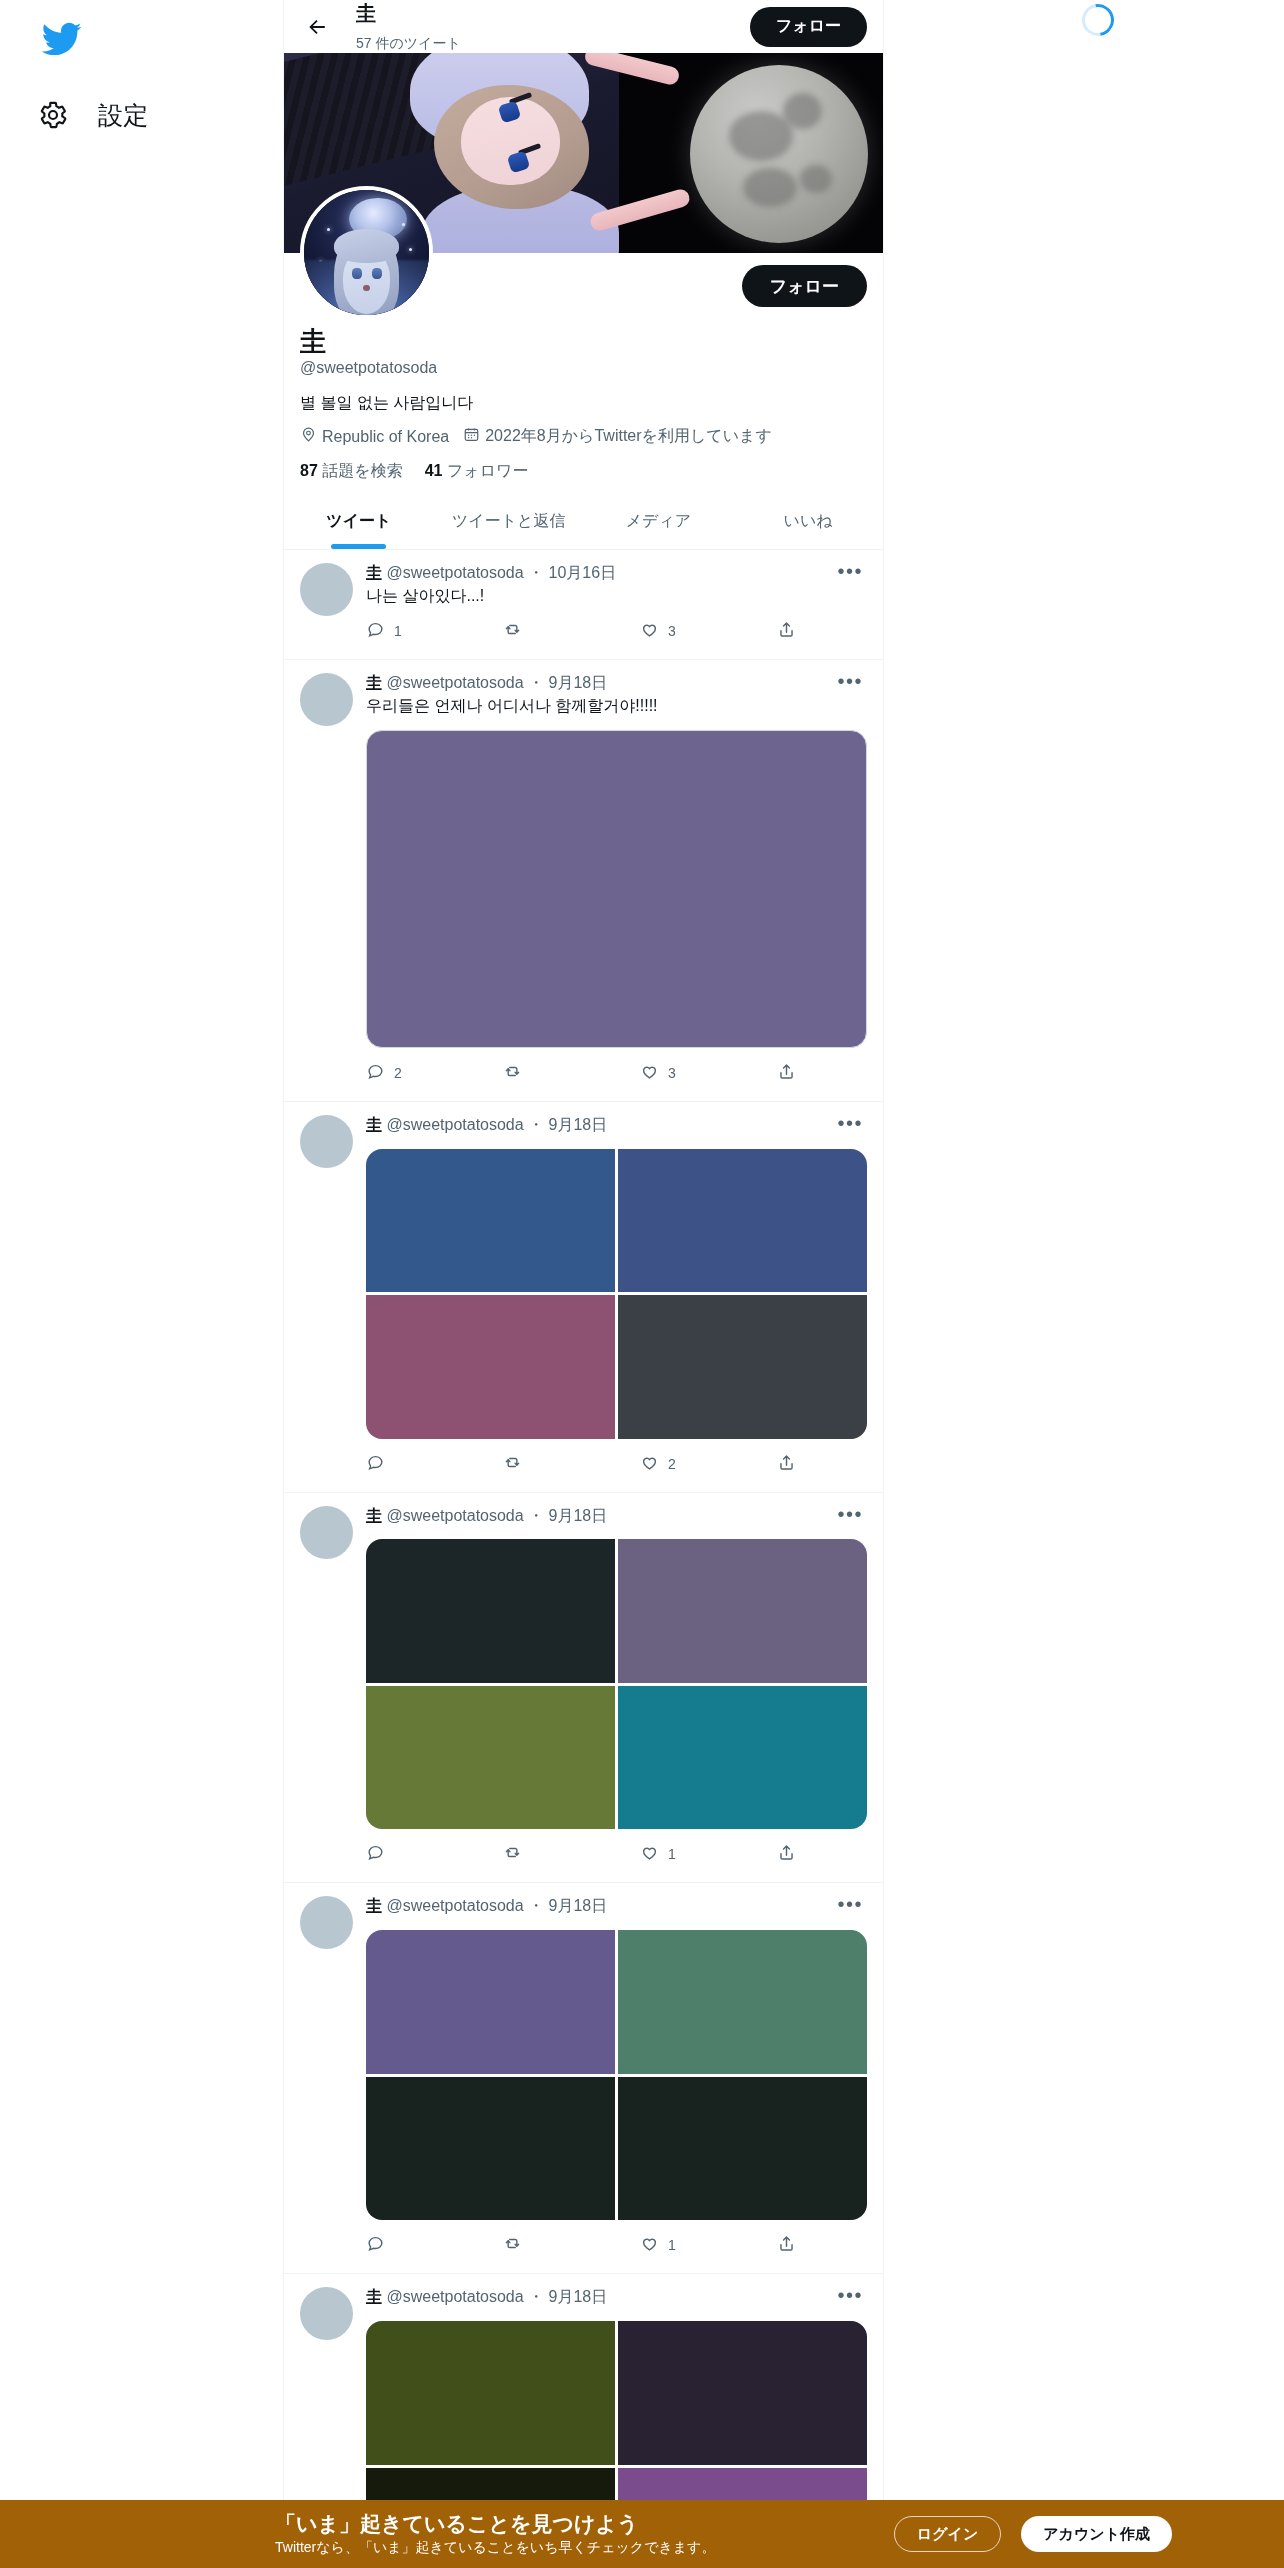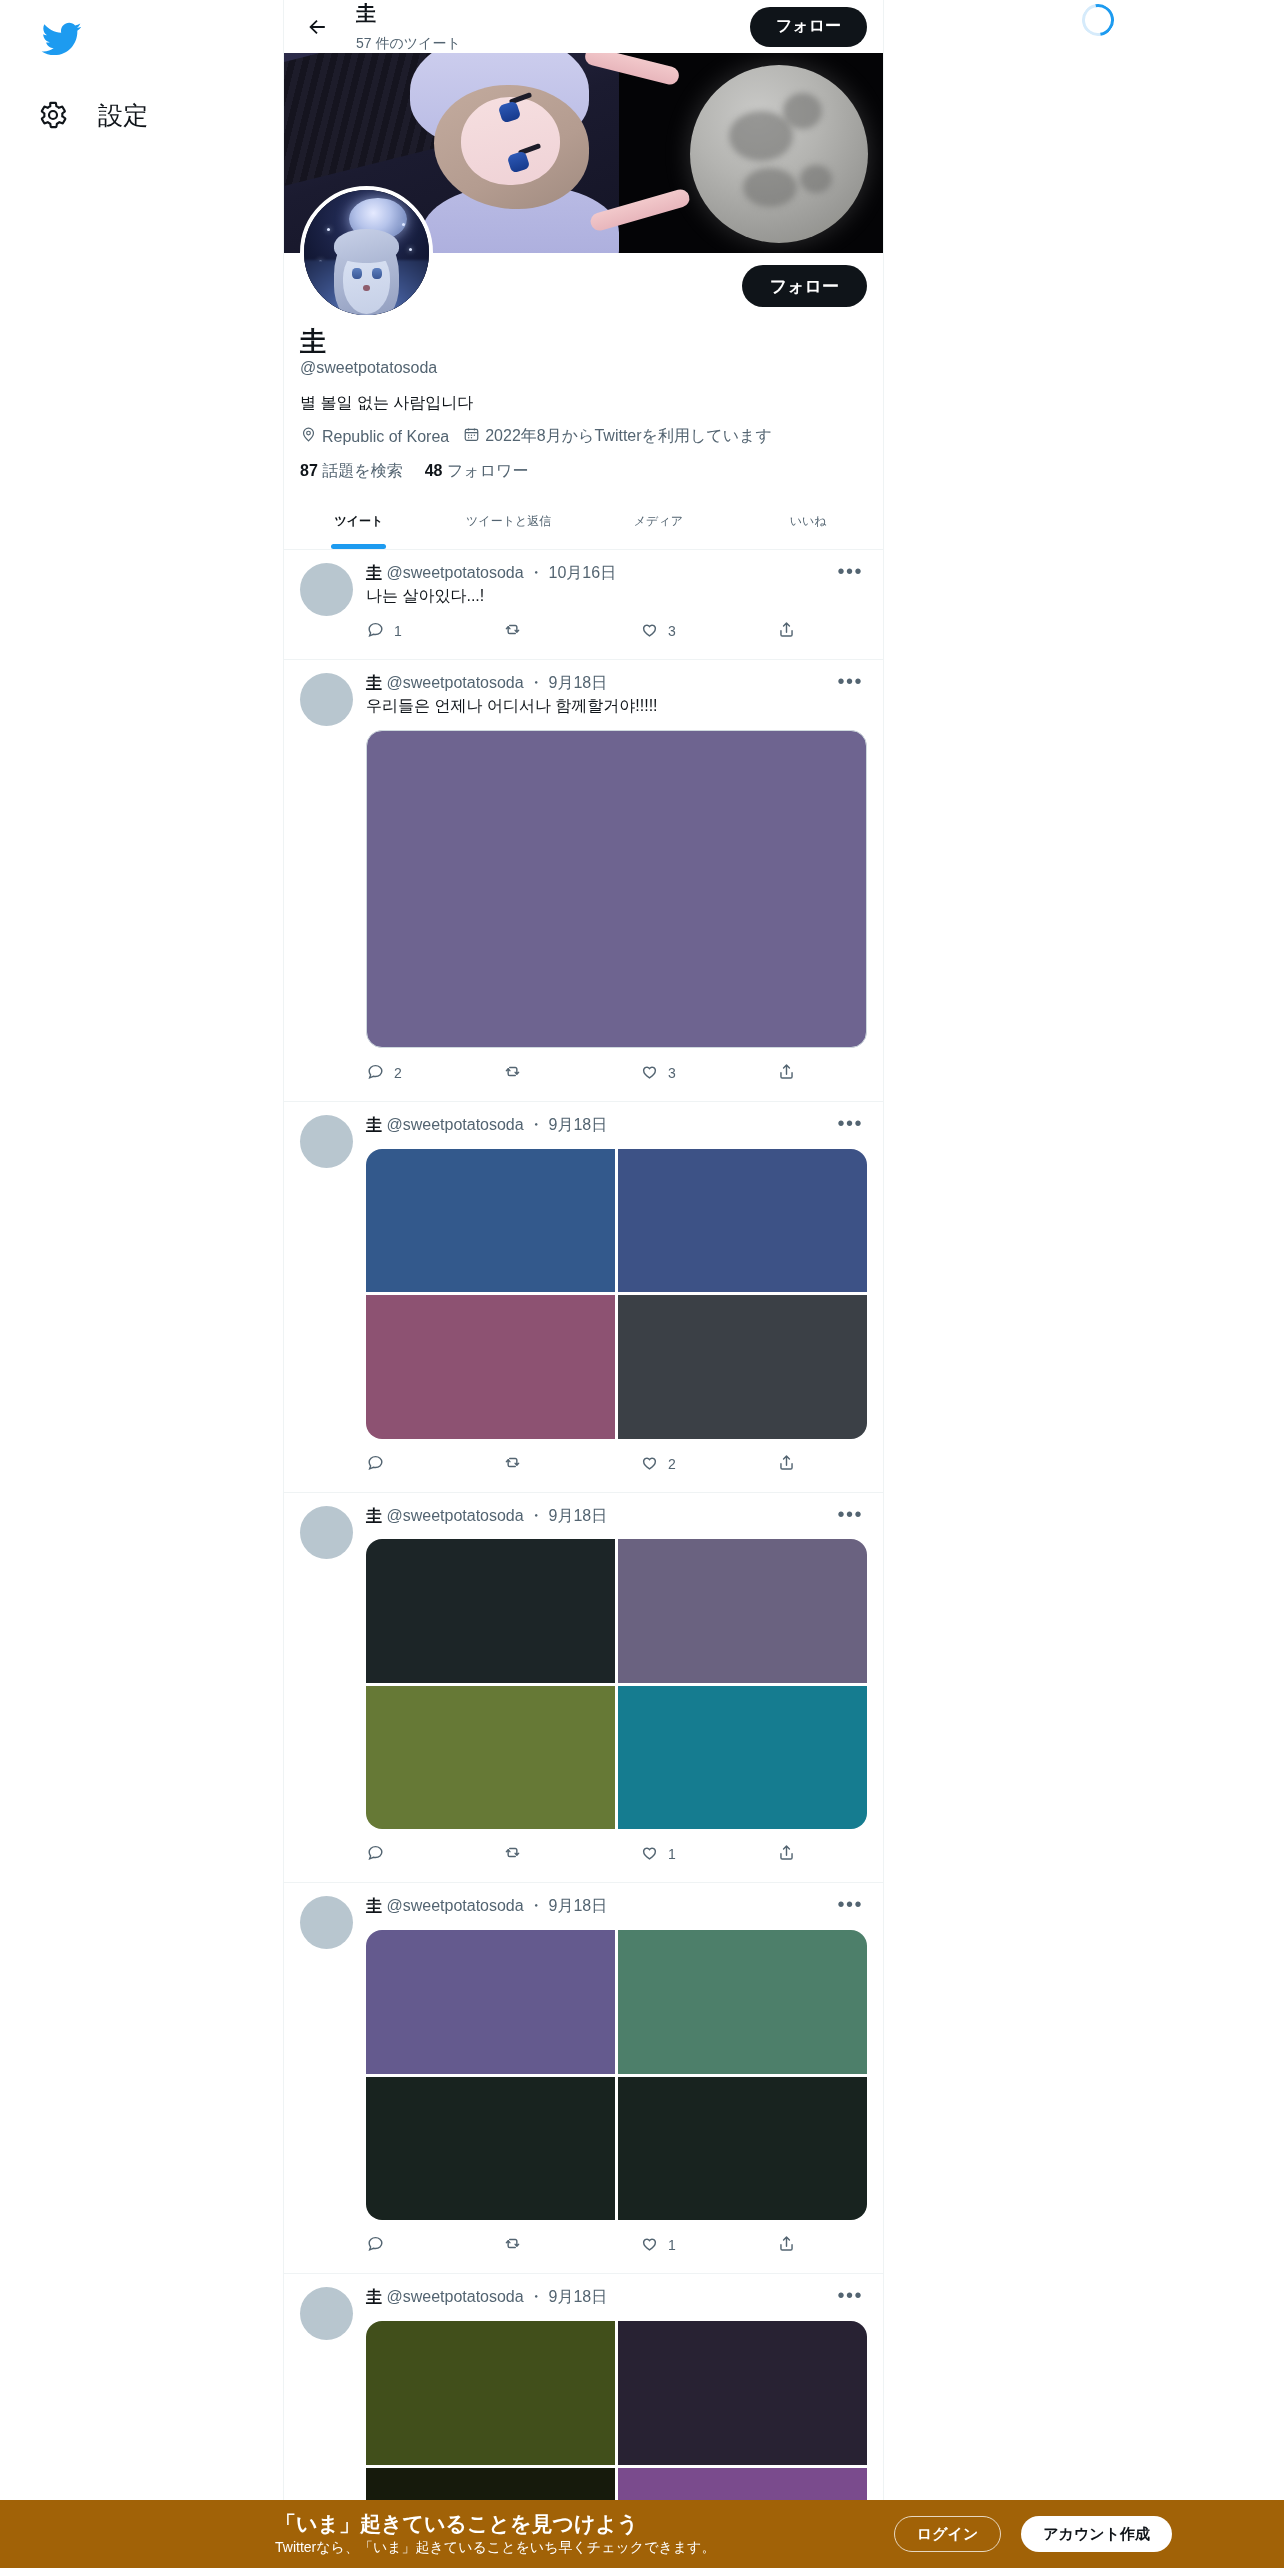--- a/index.html
+++ b/index.html
@@ -214,21 +214,21 @@
   .stats-row { display: flex; gap: 22px; margin-top: 14px; }
   .stat { font-size: 16px; color: #536471; cursor: pointer; }
   .stat b { color: #0f1419; font-weight: bold; }
 
   
   .tabs { display: flex; border-bottom: 1px solid #eff3f4; height: 56px; }
   .tab {
     flex: 1 1 0;
     display: flex; align-items: center; justify-content: center;
     position: relative; cursor: pointer;
-    font-size: 12px; color: #536471;
+    font-size: 16px; color: #536471;
   }
   .tab.active { color: #0f1419; font-weight: bold; }
   .tab.active::after {
     content: ""; position: absolute; bottom: 0;
     width: 55px; height: 5px; border-radius: 999px; background: #1d9bf0;
   }
 
   
   .tweet {
     display: flex; gap: 13px;
@@ -423,21 +423,21 @@
         <span>2022年8月からTwitterを利用しています</span>
       </div>
     </div>
 
     <div class="stats-row">
       <div class="stat">
         <b>87</b>
         <span>話題を検索</span>
       </div>
       <div class="stat">
-        <b>48</b>
+        <b>41</b>
         <span>フォロワー</span>
       </div>
     </div>
   </div>
 
   <div class="tabs">
     <div class="tab active">ツイート</div>
     <div class="tab">ツイートと返信</div>
     <div class="tab">メディア</div>
     <div class="tab">いいね</div>

